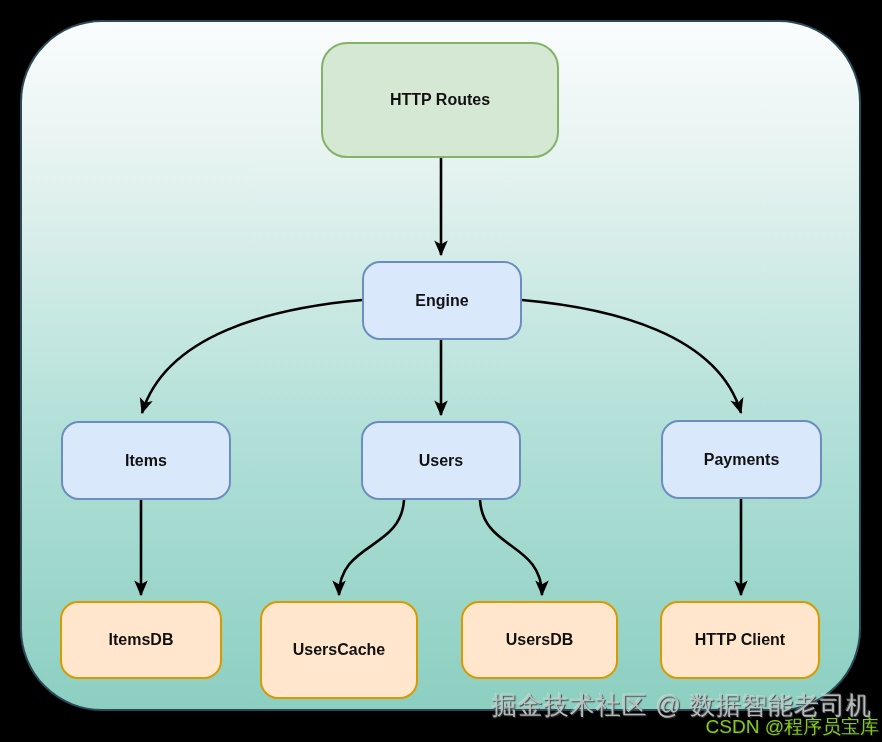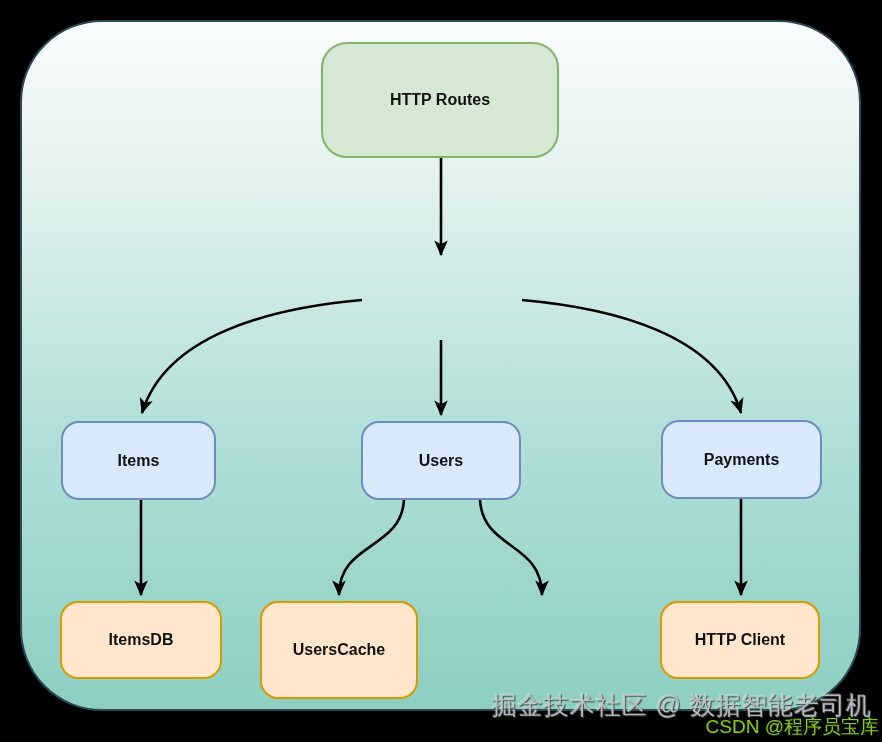--- a/index.html
+++ b/index.html
@@ -16,21 +16,21 @@
   .node{
     position:absolute;box-sizing:border-box;border-radius:18px;border:2px solid;
     display:flex;align-items:center;justify-content:center;
     font-weight:bold;font-size:16px;color:#111;text-align:center;
   }
   .node.green{background:#d5e8d4;border-color:#82b366;border-radius:26px;}
   .node.blue{background:#dae8fc;border-color:#6c8ebf;}
   .node.orange{background:#ffe6cc;border-color:#d79b00;}
   .n-http-routes{left:321px;top:42px;width:238px;height:116px;}
   .n-engine{left:362px;top:261px;width:160px;height:79px;}
-  .n-items{left:61px;top:421px;width:155px;height:79px;}
+  .n-items{left:61px;top:421px;width:170px;height:79px;}
   .n-users{left:361px;top:421px;width:160px;height:79px;}
   .n-payments{left:661px;top:420px;width:161px;height:79px;}
   .n-itemsdb{left:60px;top:601px;width:162px;height:78px;}
   .n-userscache{left:260px;top:601px;width:158px;height:98px;}
   .n-usersdb{left:461px;top:601px;width:157px;height:78px;}
   .n-http-client{left:660px;top:601px;width:160px;height:78px;text-align:right;}
   .wm-juejin{
     position:absolute;right:10px;top:689px;font-size:25px;font-weight:400;letter-spacing:1px;
     color:rgba(192,198,198,0.92);
     text-shadow:1px 1px 1px rgba(55,60,60,0.9), -1px -1px 0 rgba(255,255,255,0.28);
@@ -59,22 +59,24 @@
       <path d="M362,300 C272,308 166,334 142,413" marker-end="url(#arrow)"></path>
       <path d="M522,300 C612,308 718,334 741,413" marker-end="url(#arrow)"></path>
       <path d="M141,500 L141,595" marker-end="url(#arrow)"></path>
       <path d="M404,500 C401,550 339,542 339,595" marker-end="url(#arrow)"></path>
       <path d="M480,500 C483,550 542,542 542,595" marker-end="url(#arrow)"></path>
       <path d="M741,499 L741,595" marker-end="url(#arrow)"></path>
     </g>
   </svg>
 
   <div class="node green n-http-routes">HTTP Routes</div>
+  <div class="node blue n-engine">Engine</div>
   <div class="node blue n-items">Items</div>
   <div class="node blue n-users">Users</div>
   <div class="node blue n-payments">Payments</div>
   <div class="node orange n-itemsdb">ItemsDB</div>
   <div class="node orange n-userscache">UsersCache</div>
+  <div class="node orange n-usersdb">UsersDB</div>
   <div class="node orange n-http-client">HTTP Client</div>
 
   <div class="wm-juejin">掘金技术社区 @ 数据智能老司机</div>
   <div class="wm-csdn">CSDN @程序员宝库</div>
 </div>
 
 </body></html>

